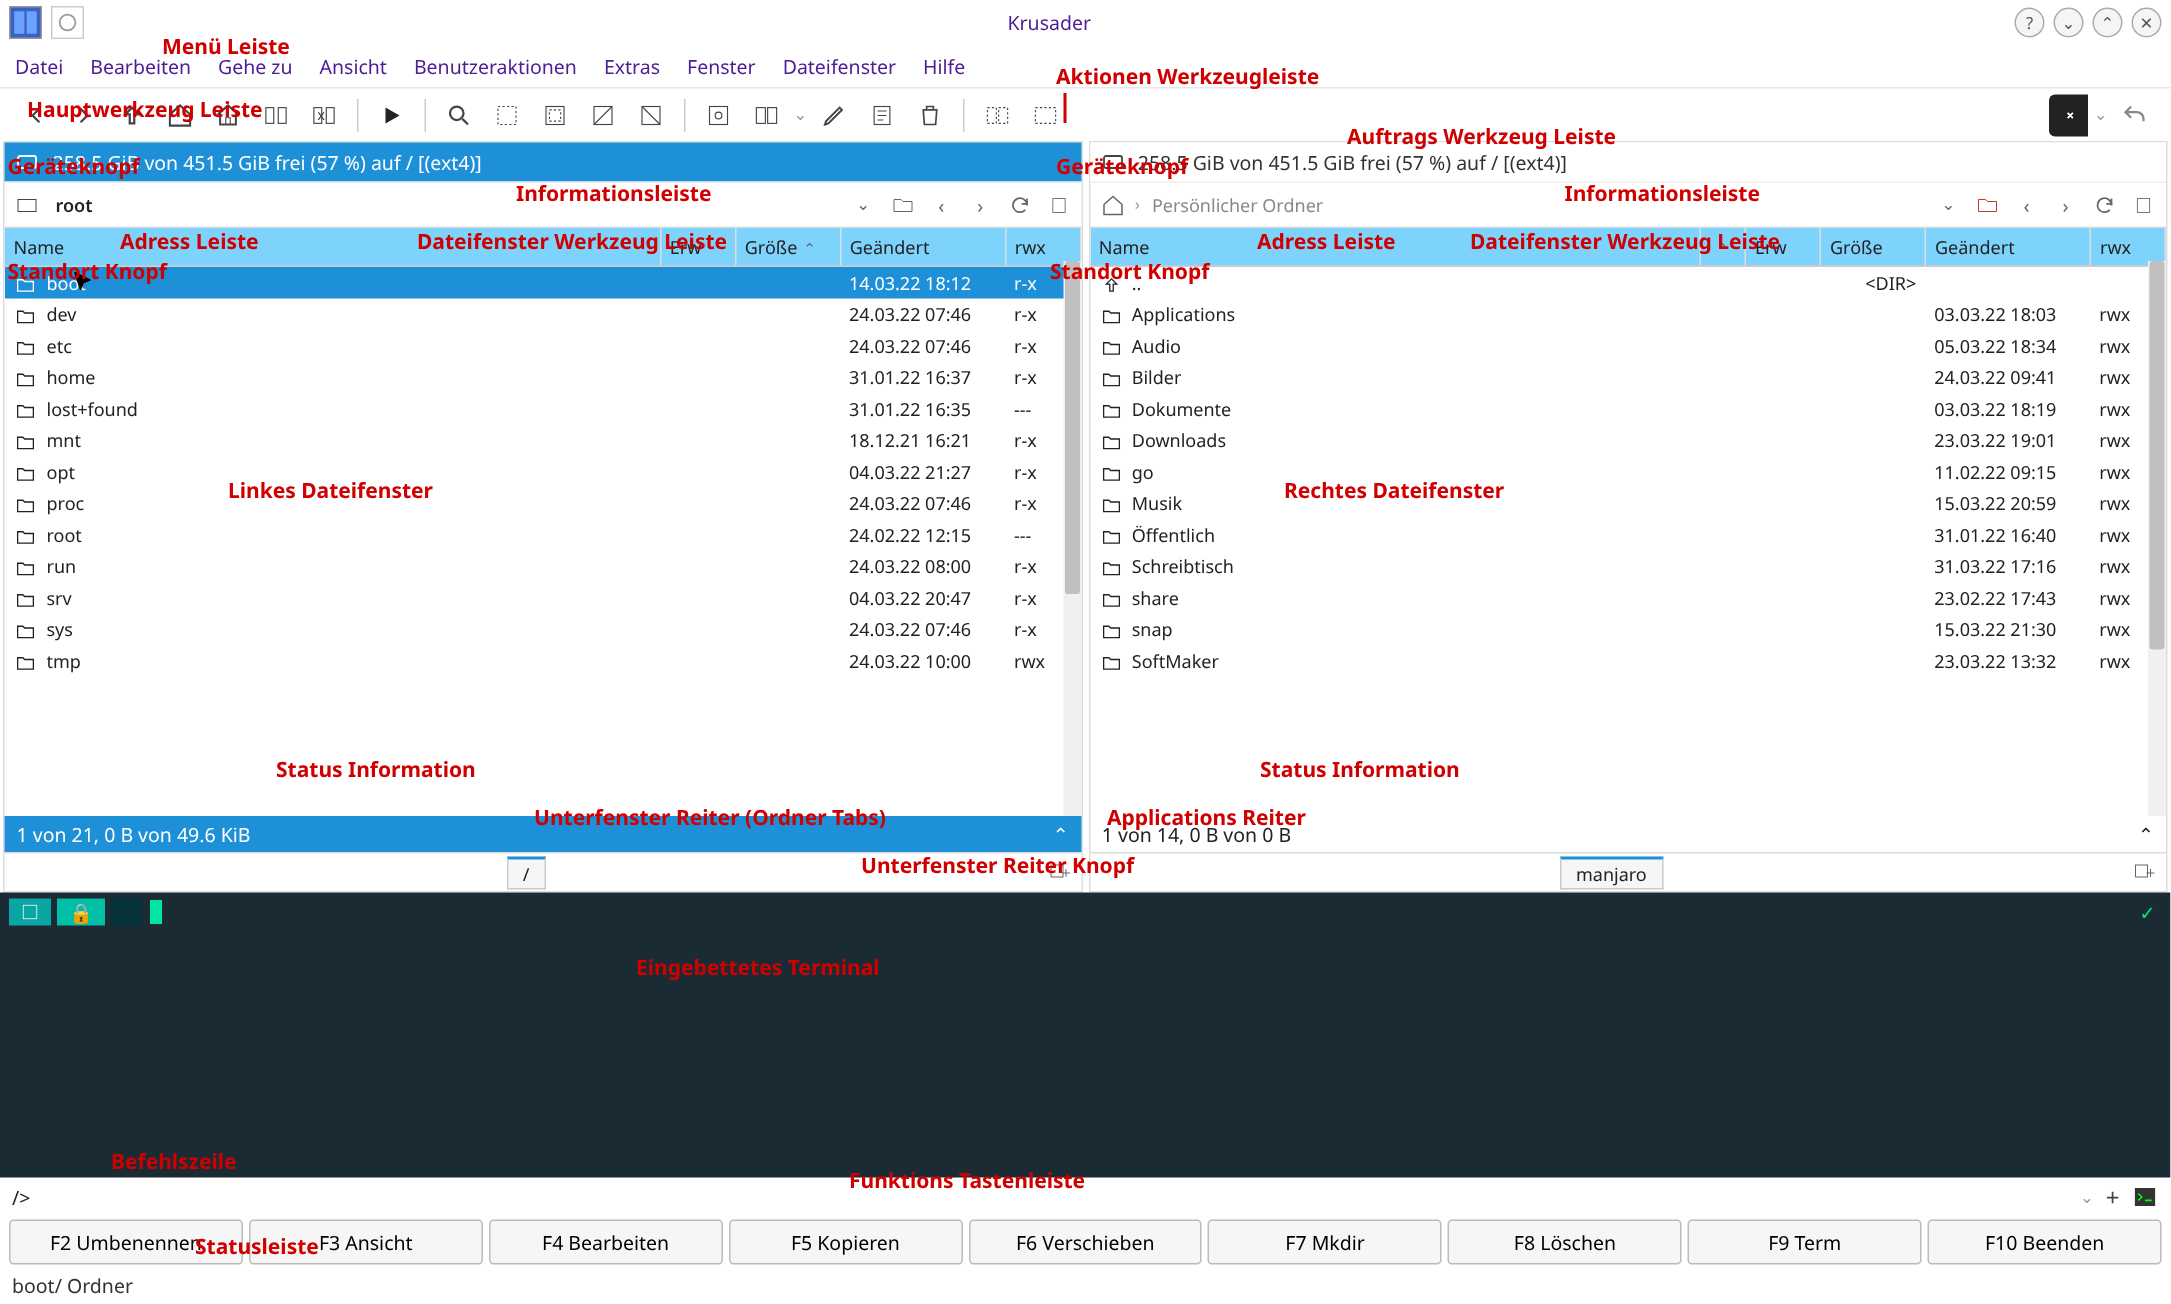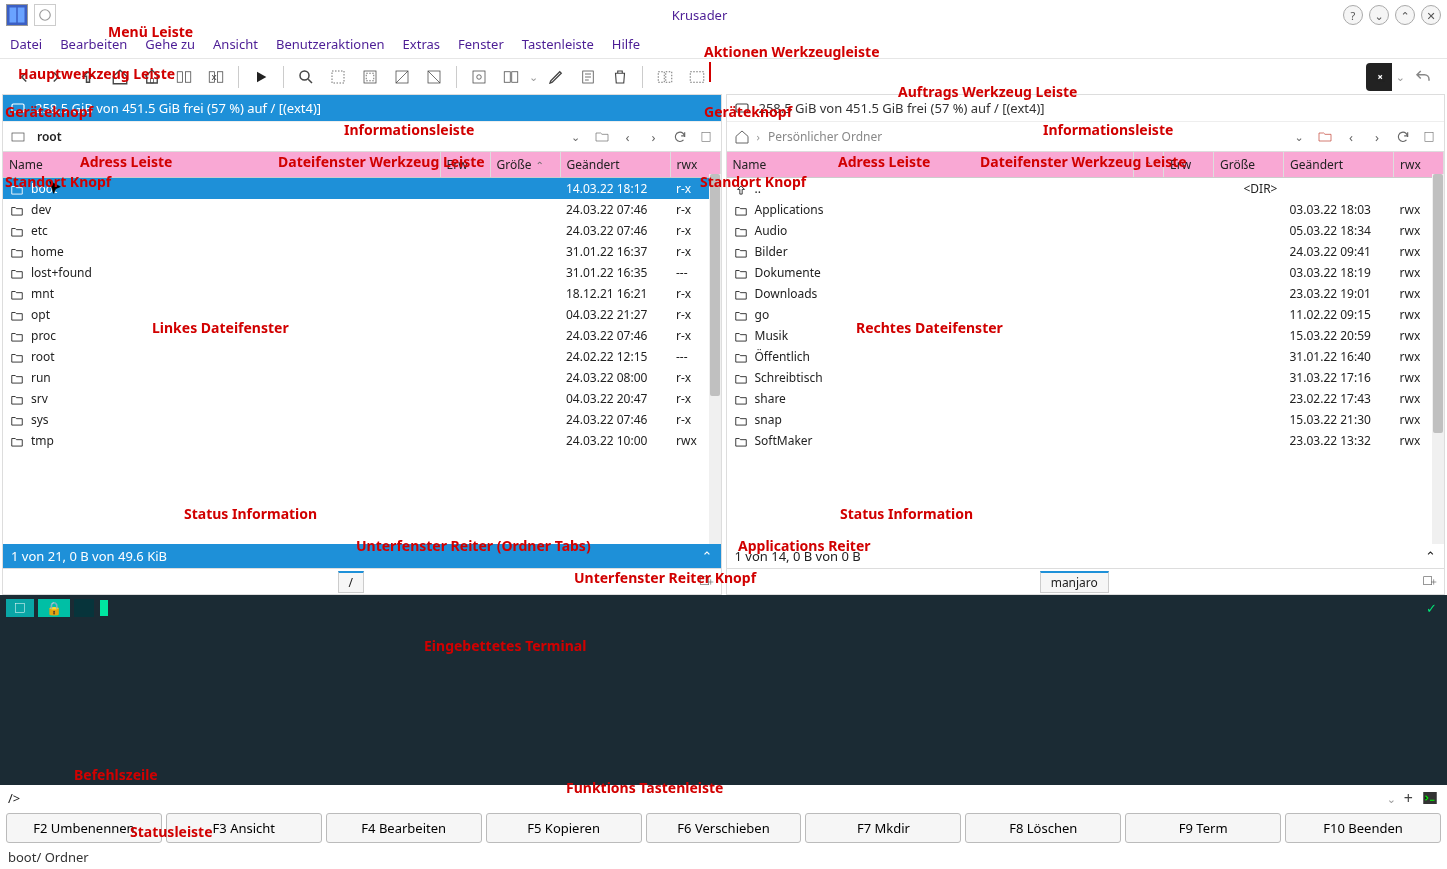--- a/index.html
+++ b/index.html
@@ -20,21 +20,21 @@
 .infobar { height: 26px; display:flex; align-items:center; padding: 0 6px; gap:8px; font-size:12px; }
 .infobar.active { background:#1e90d8; color:#fff; }
 .infobar.inactive { background:#fff; color:#333; }
 .dev-icon { width:18px; height:18px; display:flex; align-items:center; justify-content:center; }
 .addrbar { height: 30px; display:flex; align-items:center; gap:4px; padding:0 4px; border-top:1px solid #eee; }
 .addrbar .nav-btn { width:22px; height:22px; display:flex; align-items:center; justify-content:center; color:#666; }
 .addrbar .path { flex:1; color:#888; padding-left:4px; font-size:12px; }
 .addrbar.left .path { color:#222; font-weight:600; }
 .grid { flex:1; overflow:auto; border-top:1px solid #ddd; position:relative; }
 .grid table { width:100%; border-collapse:collapse; table-layout:fixed; }
-.grid th { text-align:left; font-weight:normal; padding:4px 6px; border-right:1px solid #ddd; border-bottom:1px solid #ccc; background:#f9a8d4; user-select:none; font-size:12px; }
+.grid th { text-align:left; font-weight:normal; padding:4px 6px; border-right:1px solid #ddd; border-bottom:1px solid #ccc; background:#7dd3fc; user-select:none; font-size:12px; }
 .grid td { padding:2px 6px; font-size:12px; white-space:nowrap; overflow:hidden; text-overflow:ellipsis; }
 .grid tr.row.selected { background:#1e90d8; color:#fff; }
 .grid tr.row.selected td { color:#fff; }
 .fld-icon { width:16px; height:14px; display:inline-block; vertical-align:middle; margin-right:6px; }
 .fld-icon svg { width:16px; height:14px; }
 .statusinfo { height:24px; display:flex; align-items:center; padding:0 8px; font-size:12px; justify-content:space-between; }
 .statusinfo.active { background:#1e90d8; color:#fff; }
 .tabbar { height:26px; display:flex; align-items:center; border-top:1px solid #ddd; padding:0 4px; }
 .tabbar .tab { height:22px; padding:0 10px; display:flex; align-items:center; border:1px solid #ccc; background:#f6f6f6; font-size:12px; border-top:2px solid #1e90d8; }
 .tabbar .spacer { flex:1; }
@@ -105,21 +105,21 @@
 </div>
 
 <div class="menubar" id="menubar">
     <span>Datei</span>
     <span>Bearbeiten</span>
     <span>Gehe zu</span>
     <span>Ansicht</span>
     <span>Benutzeraktionen</span>
     <span>Extras</span>
     <span>Fenster</span>
-    <span>Tastenleiste</span>
+    <span>Dateifenster</span>
     <span>Hilfe</span>
   </div>
 
 <div class="toolbar">
   <div class="tbtn">
       <svg width="18" height="18" viewBox="0 0 24 24">
         <path d="M15 6l-6 6 6 6" fill="none" stroke="#444" stroke-width="2"></path>
       </svg>
     </div>
   <div class="tbtn">

